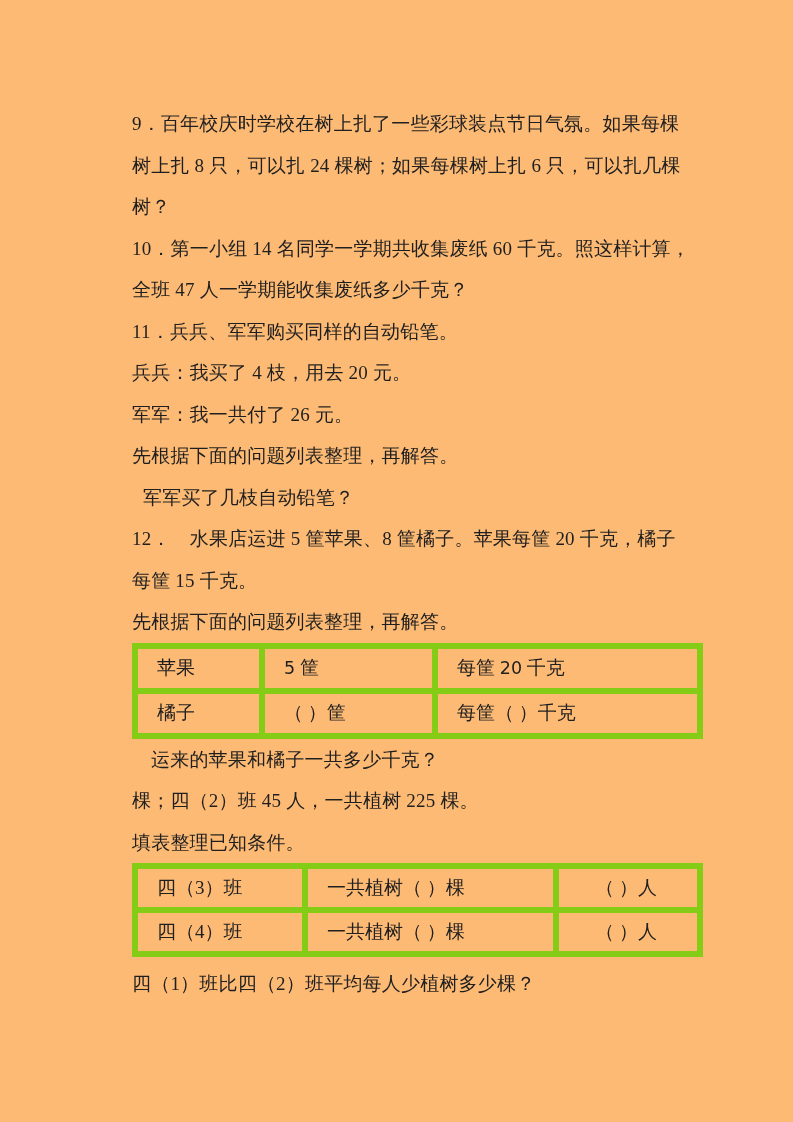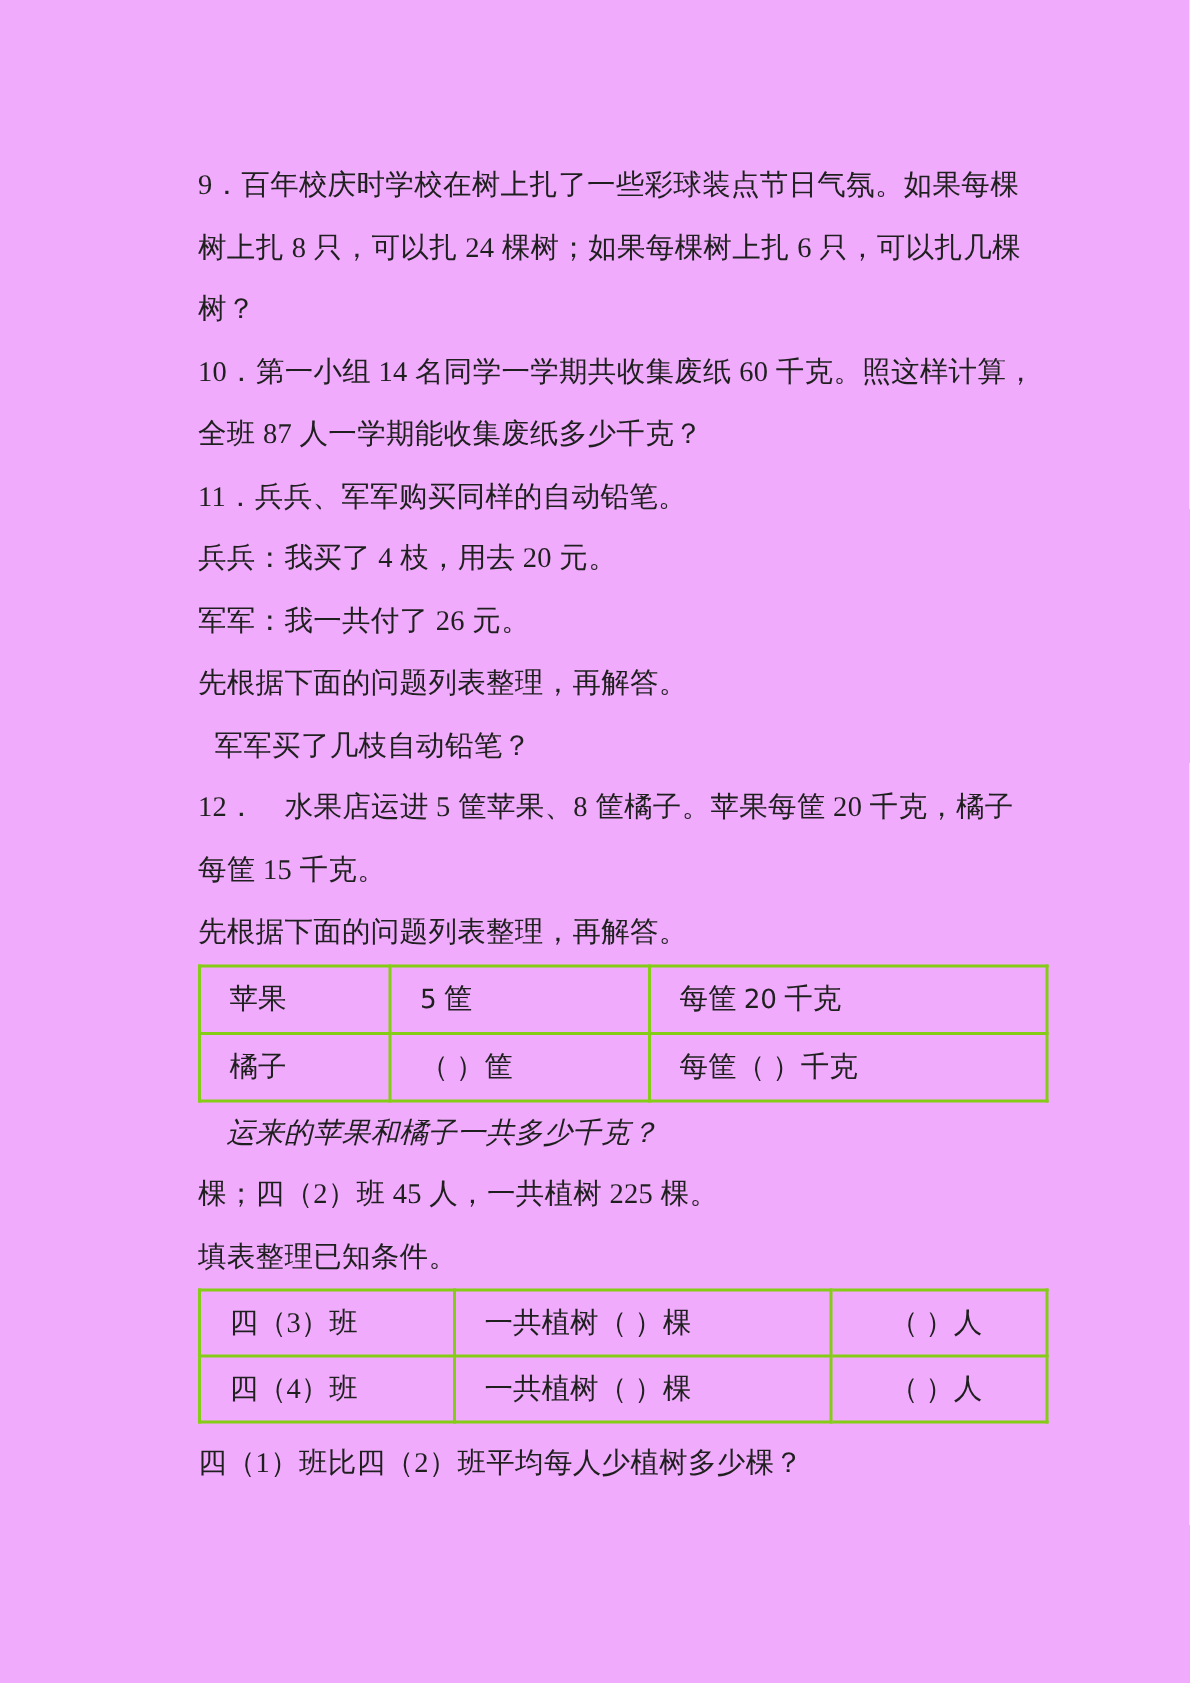--- a/index.html
+++ b/index.html
@@ -1,41 +1,41 @@
 <!DOCTYPE html>
 <html><head>
 <meta charset="utf-8">
 <style>
   * { margin:0; padding:0; box-sizing:border-box; }
   html,body { background:#ffffff; }
   .page {
     position:relative;
     width:793px; height:1122px;
-    background:#f0abfc;
+    background:#fdba74;
     font-family:"Liberation Serif","DejaVu Serif",serif;
     color:#1f1f1f;
     padding:103px 36px 0 132px;
     overflow:hidden;
   }
   .line {
     font-size:19px;
     height:41.5px;
     line-height:41.5px;
     white-space:nowrap;
     letter-spacing:0.2px;
   }
   .indent-sm { text-indent:11px; }
-  .indent-md { text-indent:19px;font-style:italic; }
+  .indent-md { text-indent:19px; }
   table.wtable {
     border-collapse:collapse;
     width:565px;
     table-layout:fixed;
   }
   table.wtable td {
-    border:2px solid #84cc16;
+    border:6px solid #84cc16;
     font-size:19px;
     padding:0 4px 0 19px;
     vertical-align:middle;
     white-space:nowrap;
     overflow:hidden;
   }
   .t1 td { height:45px; }
   .t2 td { height:44px; }
   .t2 td.center { text-align:center; padding-left:0; }
   .num { font-family:"DejaVu Sans","Liberation Sans",sans-serif; font-size:17.5px; }
@@ -44,21 +44,21 @@
 </head>
 <body>
 
 <div class="page">
 
   <div class="line">9．百年校庆时学校在树上扎了一些彩球装点节日气氛。如果每棵</div>
   <div class="line">树上扎 8 只，可以扎 24 棵树；如果每棵树上扎 6 只，可以扎几棵</div>
   <div class="line">树？</div>
 
   <div class="line">10．第一小组 14 名同学一学期共收集废纸 60 千克。照这样计算，</div>
-  <div class="line">全班 87 人一学期能收集废纸多少千克？</div>
+  <div class="line">全班 47 人一学期能收集废纸多少千克？</div>
 
   <div class="line">11．兵兵、军军购买同样的自动铅笔。</div>
   <div class="line">兵兵：我买了 4 枝，用去 20 元。</div>
   <div class="line">军军：我一共付了 26 元。</div>
   <div class="line">先根据下面的问题列表整理，再解答。</div>
   <div class="line indent-sm">军军买了几枝自动铅笔？</div>
 
   <div class="line">12．　水果店运进 5 筐苹果、8 筐橘子。苹果每筐 20 千克，橘子</div>
   <div class="line">每筐 15 千克。</div>
   <div class="line">先根据下面的问题列表整理，再解答。</div>

